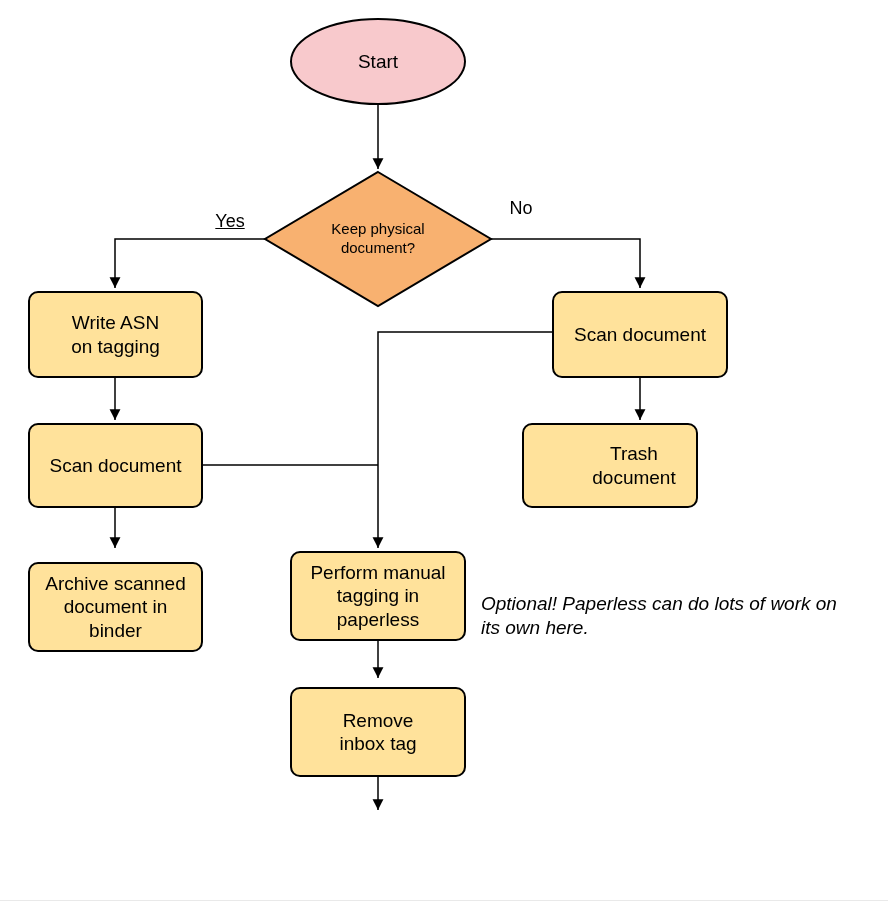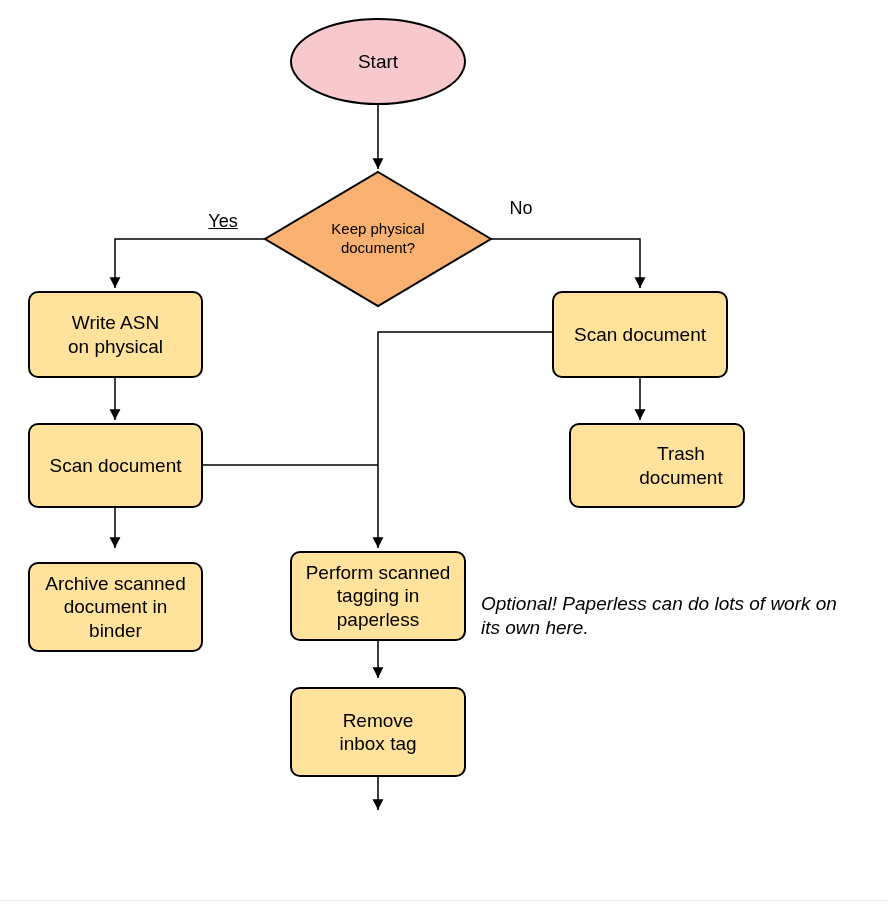--- a/index.html
+++ b/index.html
@@ -104,38 +104,38 @@
     <path class="edge" d="M378 641 L378 678" marker-end="url(#arrow)"></path>
 
     <path class="edge" d="M378 771 L378 810" marker-end="url(#arrow)"></path>
   </svg>
 
   <div class="node terminal" style="left:290px; top:18px; width:176px; height:87px;">Start</div>
 
   <div class="decision-label" style="left:283px; top:210px; width:190px; height:58px;">Keep physical
 document?</div>
 
-  <div class="edge-label" style="left:193px; top:211px; width:60px;text-decoration:underline;">Yes</div>
+  <div class="edge-label" style="left:200px; top:211px; width:60px;text-decoration:underline;">Yes</div>
 
   <div class="edge-label" style="left:496px; top:198px; width:50px;">No</div>
 
   <div class="node process" style="left:28px; top:291px; width:175px; height:87px;">Write ASN
-on physical</div>
+on tagging</div>
 
   <div class="node process" style="left:28px; top:423px; width:175px; height:85px;">Scan document</div>
 
   <div class="node process" style="left:28px; top:562px; width:175px; height:90px;">Archive scanned
 document in
 binder</div>
 
   <div class="node process" style="left:552px; top:291px; width:176px; height:87px;">Scan document</div>
 
-  <div class="node process" style="left:569px; top:423px; width:176px; height:85px;padding-left:48px;">Trash document</div>
+  <div class="node process" style="left:522px; top:423px; width:176px; height:85px;padding-left:48px;">Trash document</div>
 
-  <div class="node process" style="left:290px; top:551px; width:176px; height:90px;">Perform scanned
+  <div class="node process" style="left:290px; top:551px; width:176px; height:90px;">Perform manual
 tagging in
 paperless</div>
 
   <div class="annotation" style="left:481px; top:592px; width:400px;">Optional! Paperless can do lots of work on
 its own here.</div>
 
   <div class="node process" style="left:290px; top:687px; width:176px; height:90px;">Remove
 inbox tag</div>
 
 

